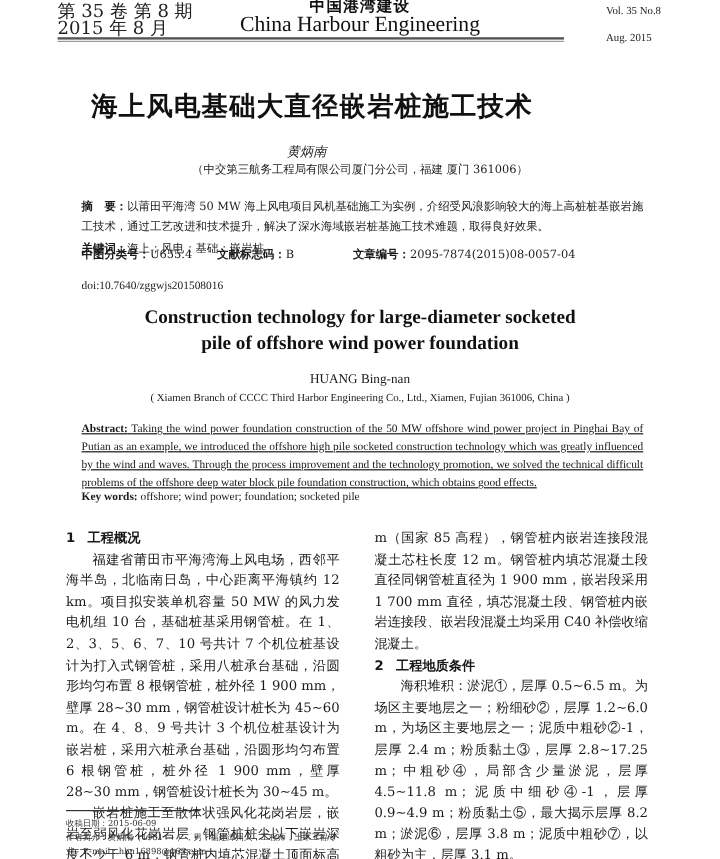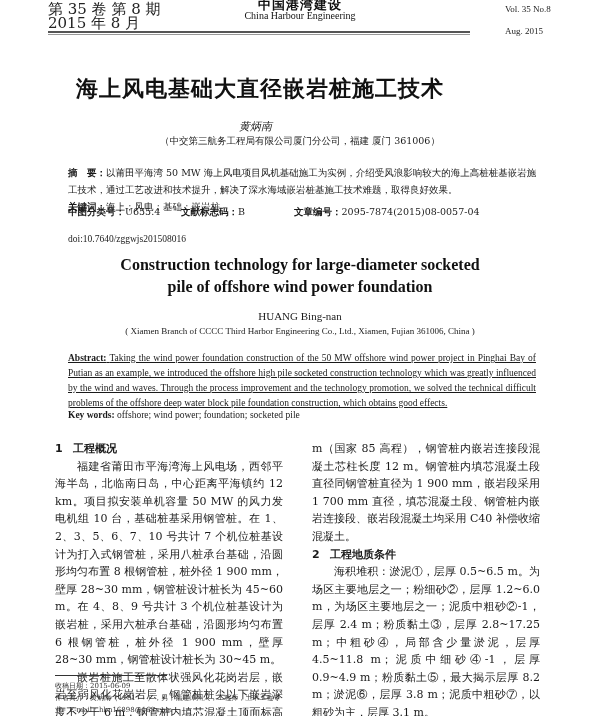--- a/index.html
+++ b/index.html
@@ -4,21 +4,21 @@
 <style>
   html, body { margin: 0; padding: 0; background: #ffffff; }
   body { width: 600px; height: 716px; overflow: hidden; position: relative; color: #1a1a1a;
          font-family: "DejaVu Serif", "Liberation Serif", serif; }
   .abs { position: absolute; }
   .hdr-left { left: 48px; font-size: 15px; line-height: 14px; color: #222; }
   .hdr-right { left: 505px; font-size: 9px; line-height: 14px; color: #222; font-family: "Liberation Serif", serif; }
   .logo { left: 0; width: 600px; top: -4px; text-align: center; font-family: "DejaVu Sans", sans-serif;
           font-weight: bold; font-size: 13px; letter-spacing: 1px; color: #111; }
   .journal-en { left: 0; width: 600px; top: 10px; text-align: center; font-family: "Liberation Serif", serif;
-                font-size: 10px; color: #111; }
+                font-size: 18px; color: #111; }
   .hdr-rule { left: 48px; width: 422px; top: 31px; height: 0; border-top: 2px solid #555; }
   .hdr-rule2 { left: 48px; width: 422px; top: 34px; height: 0; border-top: 1px solid #999; }
   .title-cn { left: 0; width: 520px; top: 74px; text-align: center; font-family: "DejaVu Sans", sans-serif;
               font-weight: bold; font-size: 22px; letter-spacing: 1px; color: #111; }
   .author-cn { left: 0; width: 511px; top: 119px; text-align: center; font-size: 11px; font-style: italic; }
   .affil-cn { left: 0; width: 600px; top: 135px; text-align: center; font-size: 9.5px; }
   .abs-block { left: 68px; width: 470px; font-size: 9.5px; line-height: 17px; }
   .lbl { font-weight: bold; font-family: "DejaVu Sans", sans-serif; }
   .meta-row { left: 68px; font-size: 9.5px; }
   .title-en { left: 0; width: 600px; top: 254px; text-align: center; font-family: "Liberation Serif", serif;

